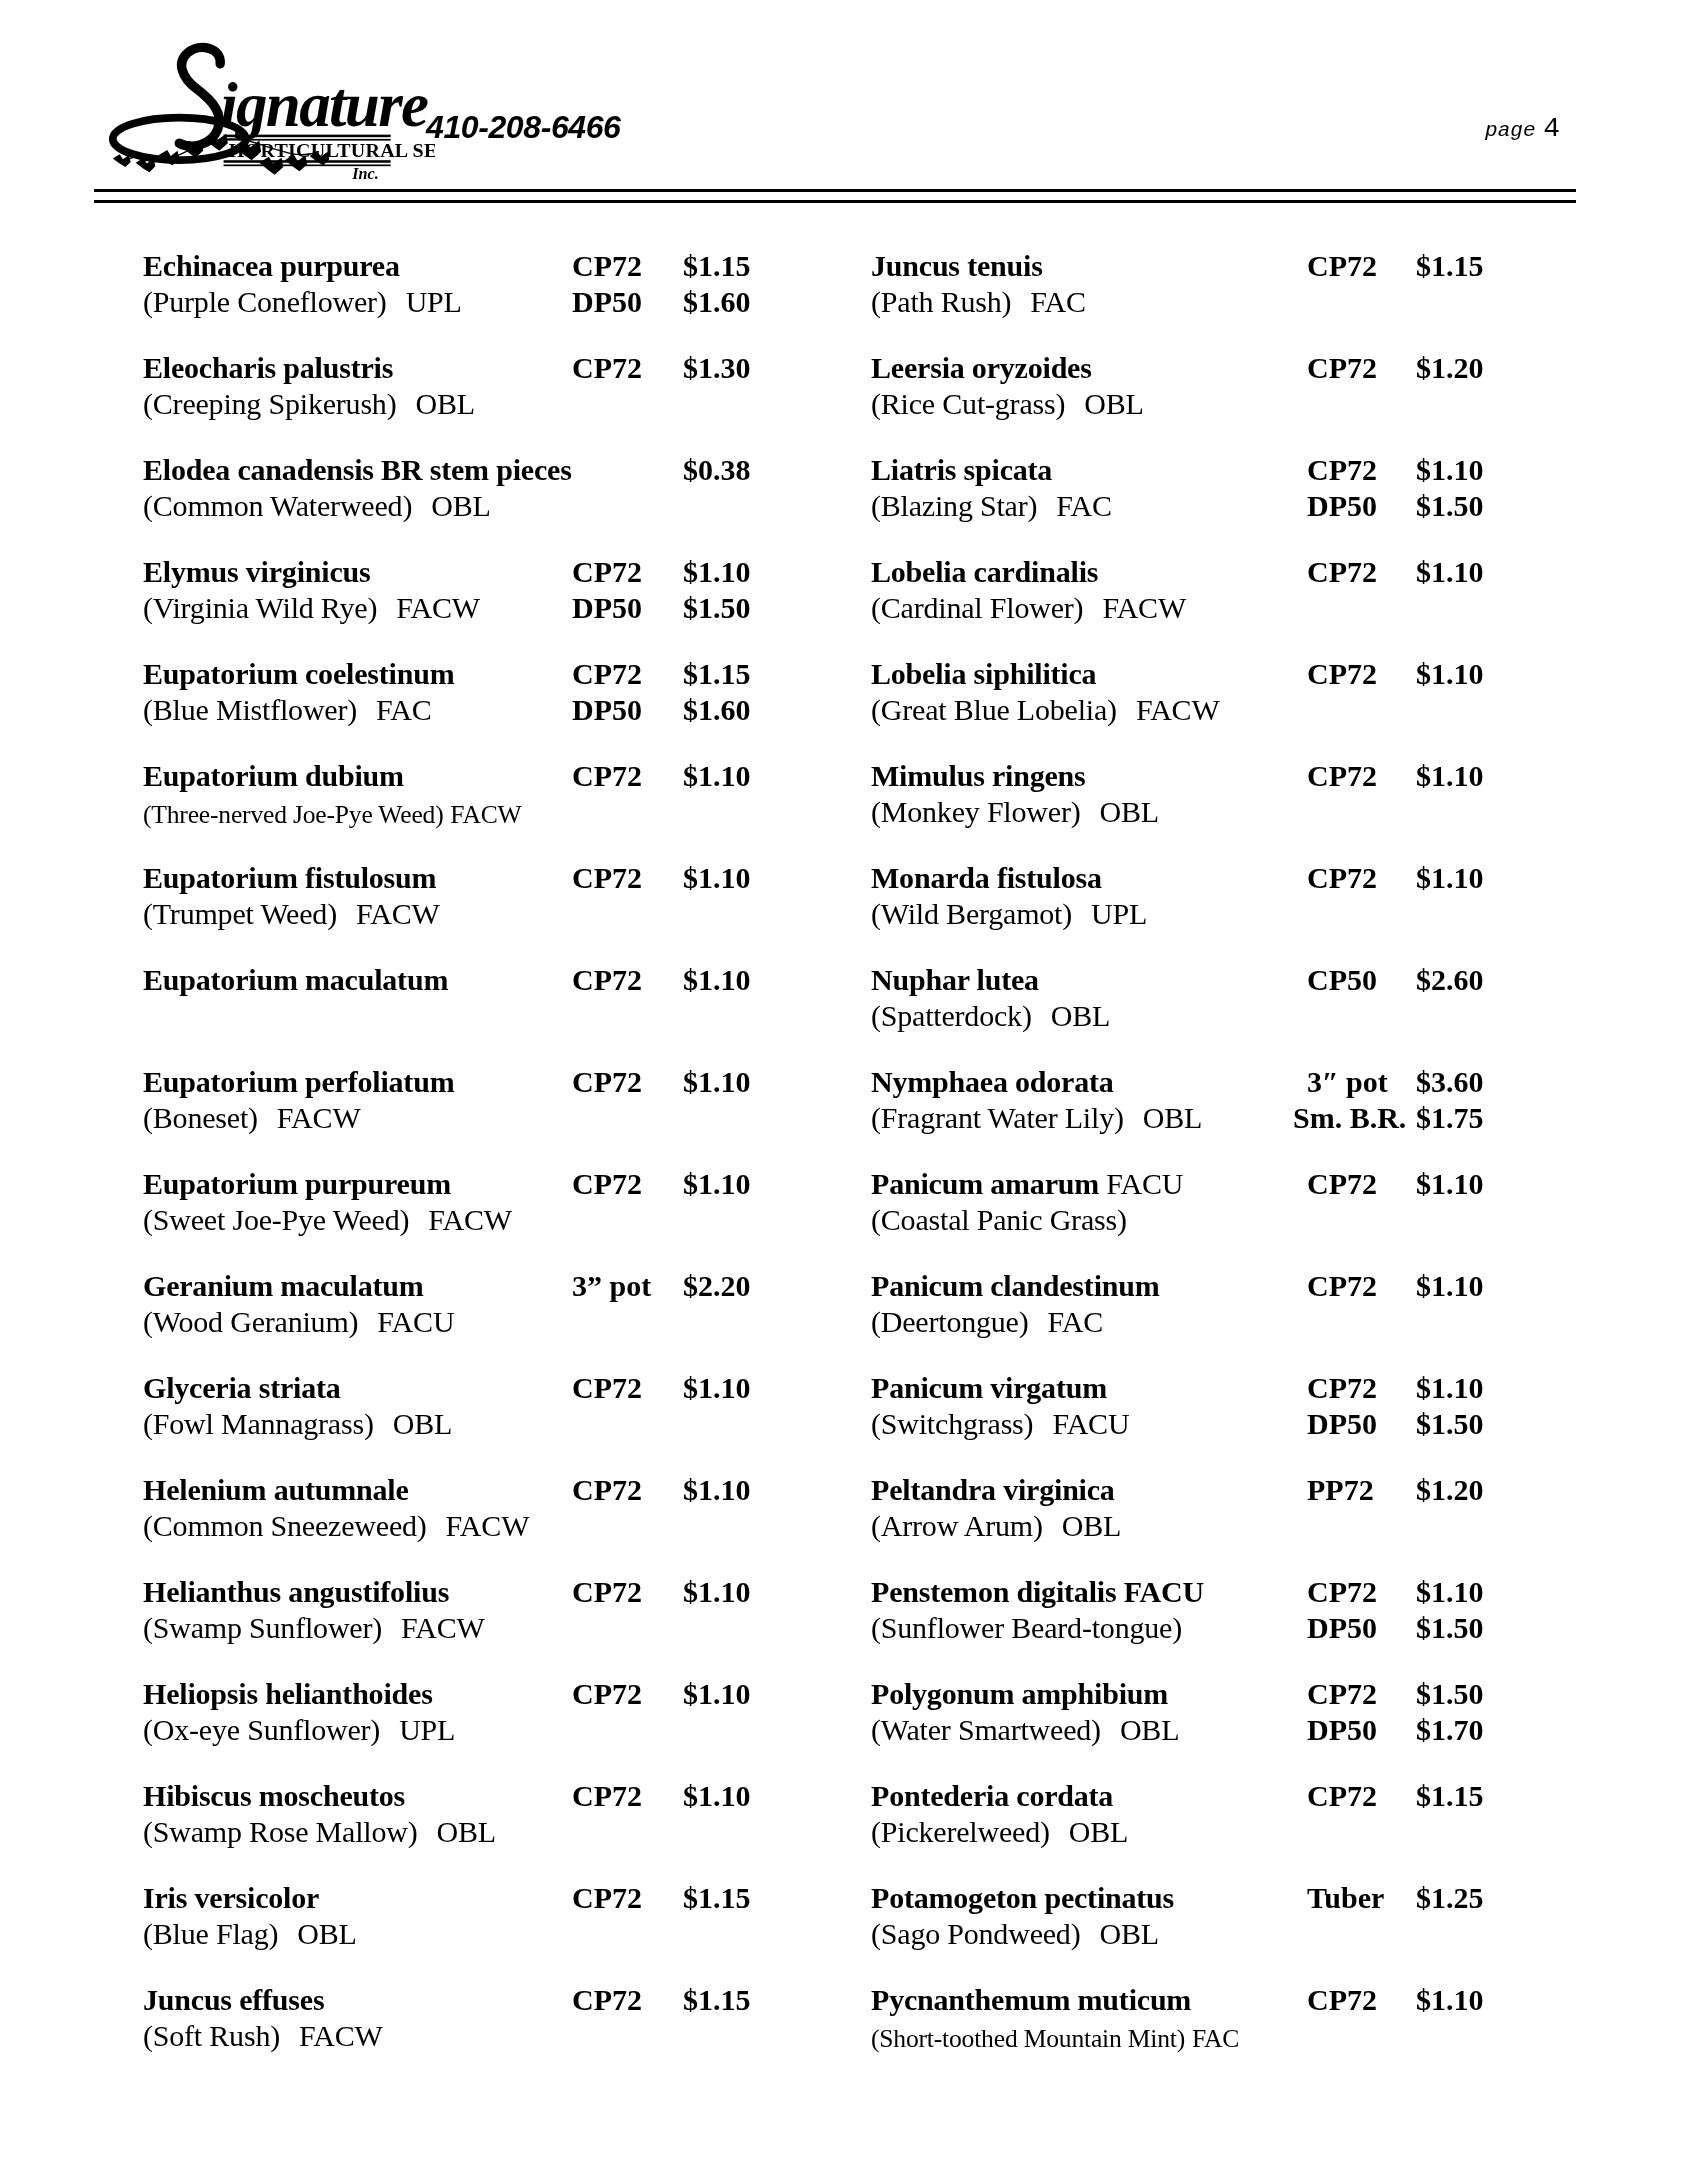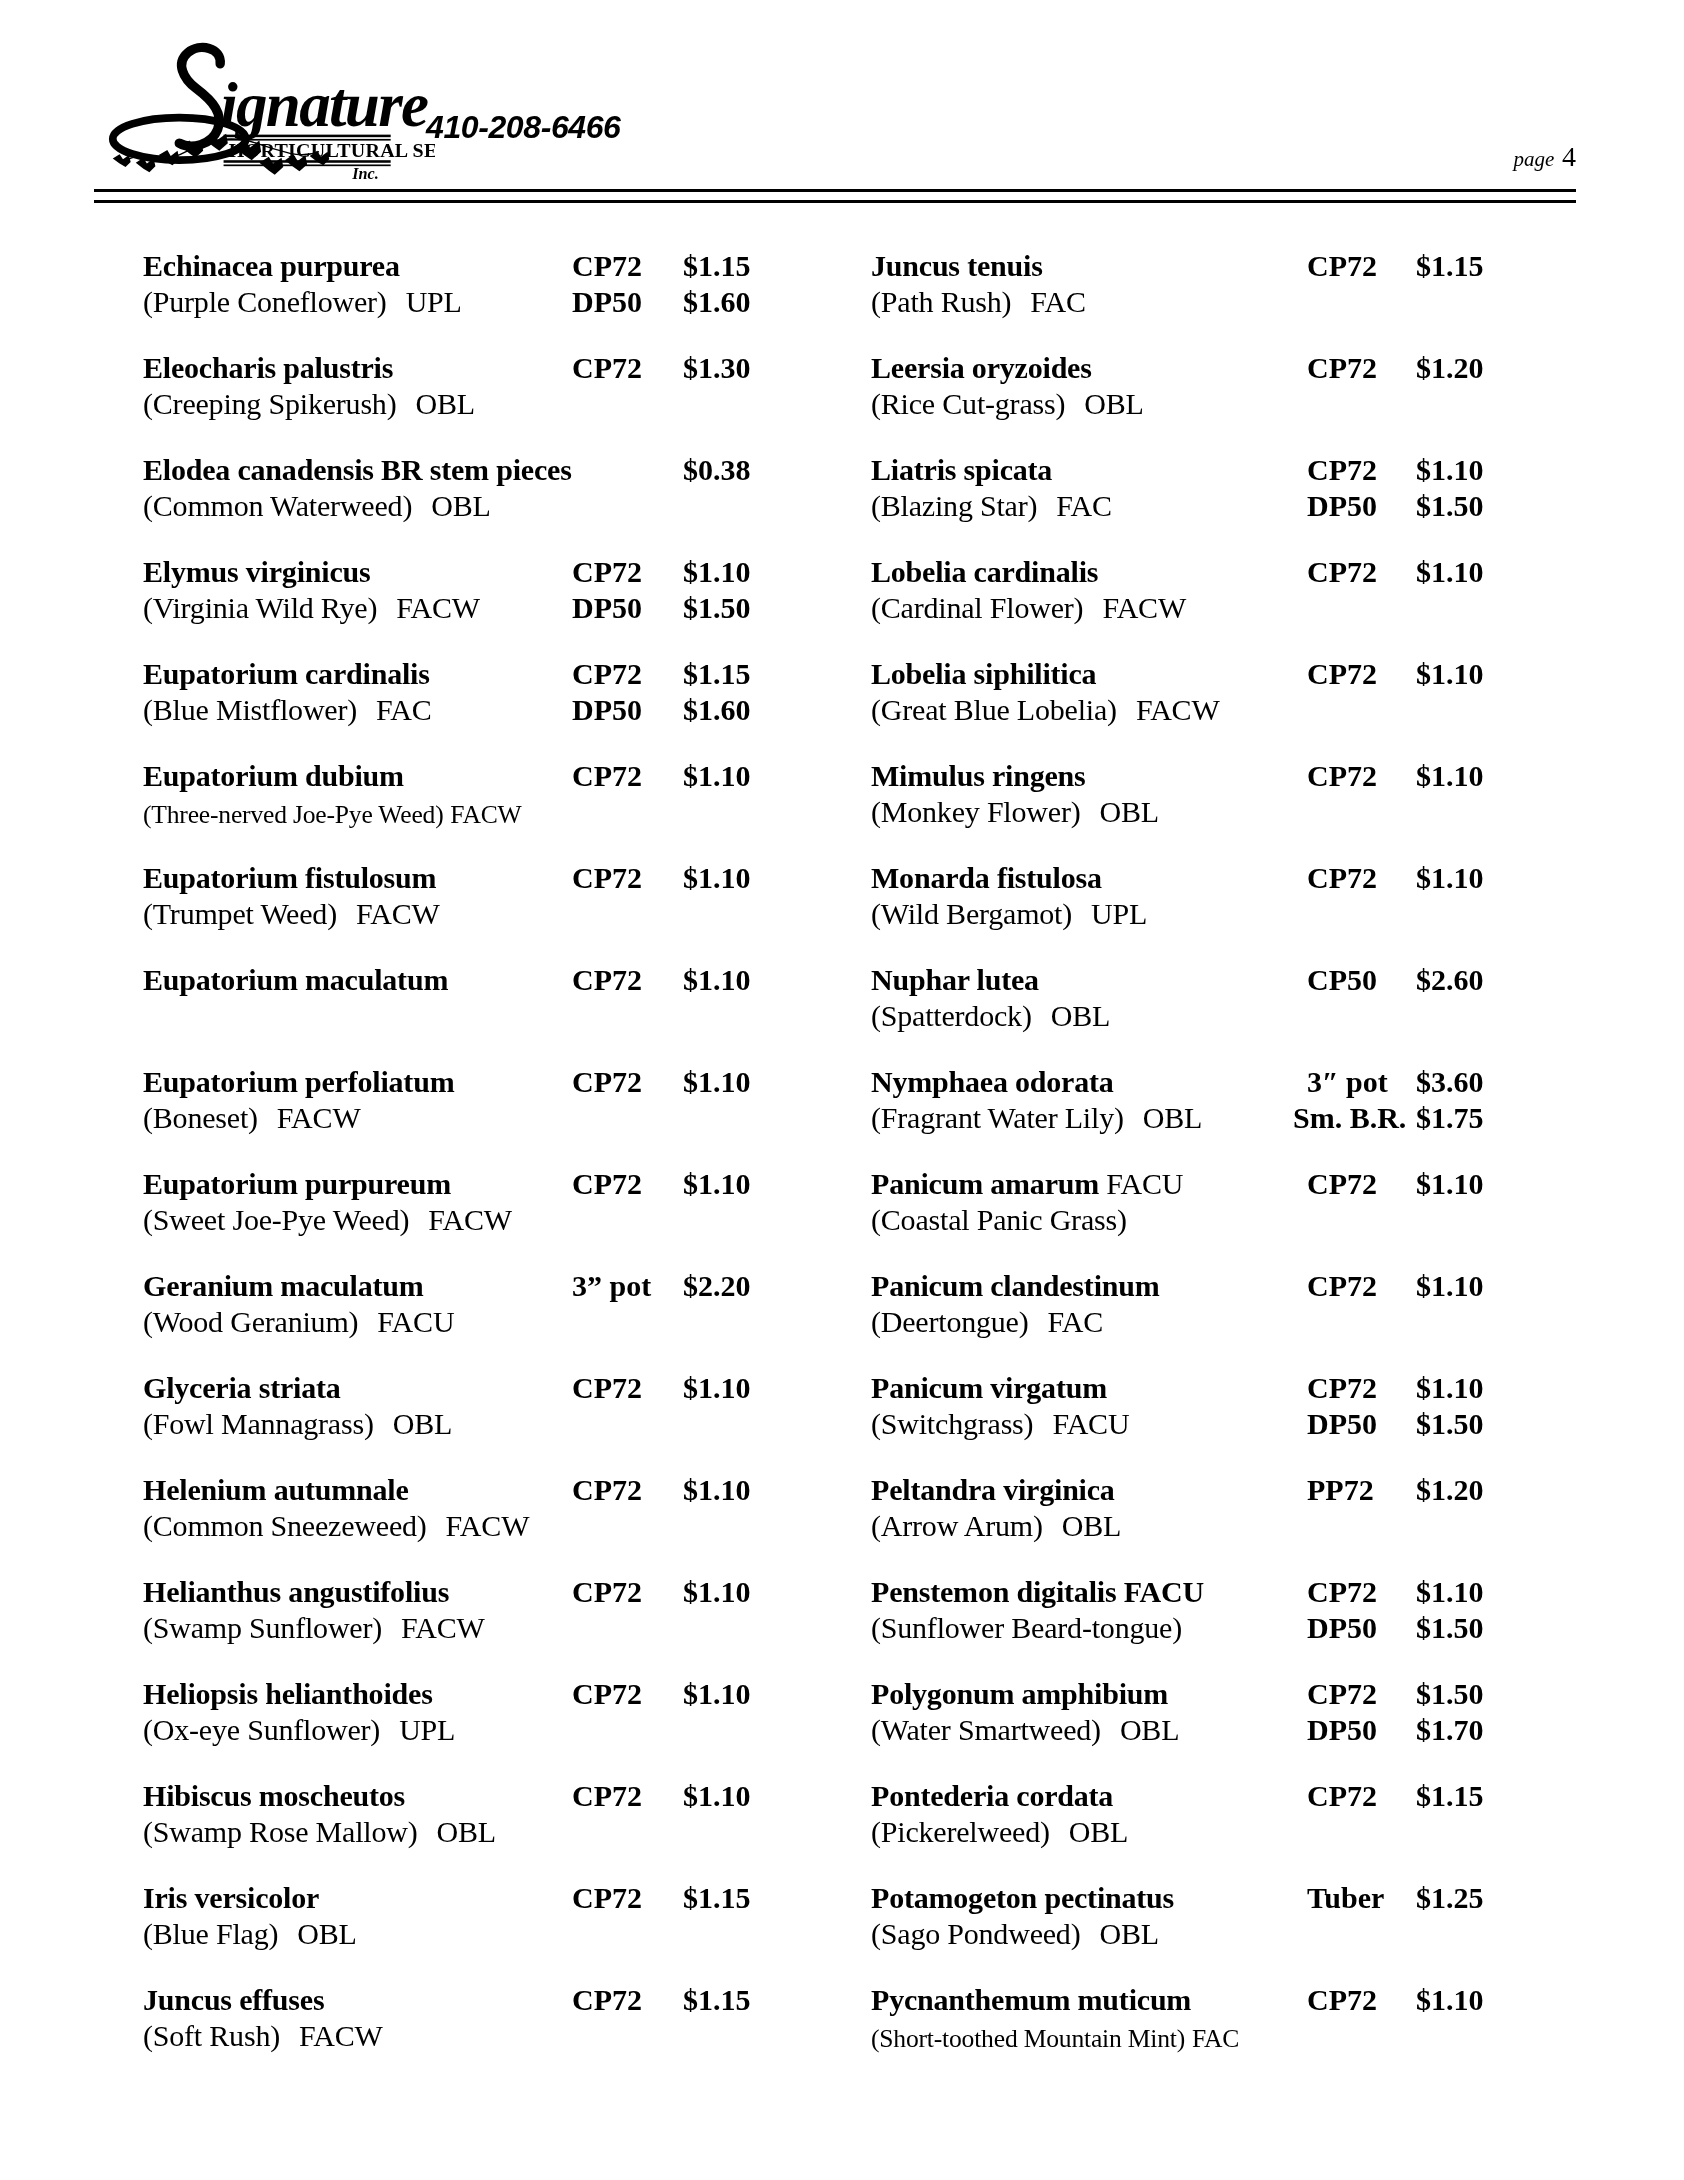--- a/index.html
+++ b/index.html
@@ -19,24 +19,23 @@
   .logo svg { display:block; }
 
   .phone {
     position:absolute; left:332px; top:75px;
     font-family:"Liberation Sans", sans-serif;
     font-weight:bold; font-style:italic;
     font-size:32px; letter-spacing:-0.4px;
     white-space:nowrap;
   }
   .pageno {
-    position:absolute; right:0; top:79px;
-    font-family:Liberation Serif, serif;
+    position:absolute; right:16px; top:79px;
+    font-family:Liberation Mono, monospace;
     white-space:nowrap;
-    margin-top:28px;
   }
   .pageno .pword { font-style:italic; font-size:21px; }
   .pageno .pnum  { font-size:28px; margin-left:7.7px; }
 
   .rules { position:absolute; left:94px; top:189px; width:1482px; }
   .rules .r1 { height:3.4px; background:#000; }
   .rules .r2 { height:3.4px; background:#000; margin-top:7.7px; }
 
   
   .columns { position:absolute; left:0; top:249px; width:1685px; }
@@ -154,21 +153,21 @@
             <div class="pr">$1.10</div>
           </div>
           <div class="line l2">
             <div class="cn">(Virginia Wild Rye)<span class="ind">FACW</span></div>
             <div class="sz">DP50</div>
             <div class="pr">$1.50</div>
           </div>
         </div>
         <div class="entry">
           <div class="line l1">
-            <div class="nm">Eupatorium cardinalis</div>
+            <div class="nm">Eupatorium coelestinum</div>
             <div class="sz">CP72</div>
             <div class="pr">$1.15</div>
           </div>
           <div class="line l2">
             <div class="cn">(Blue Mistflower)<span class="ind">FAC</span></div>
             <div class="sz">DP50</div>
             <div class="pr">$1.60</div>
           </div>
         </div>
         <div class="entry">

